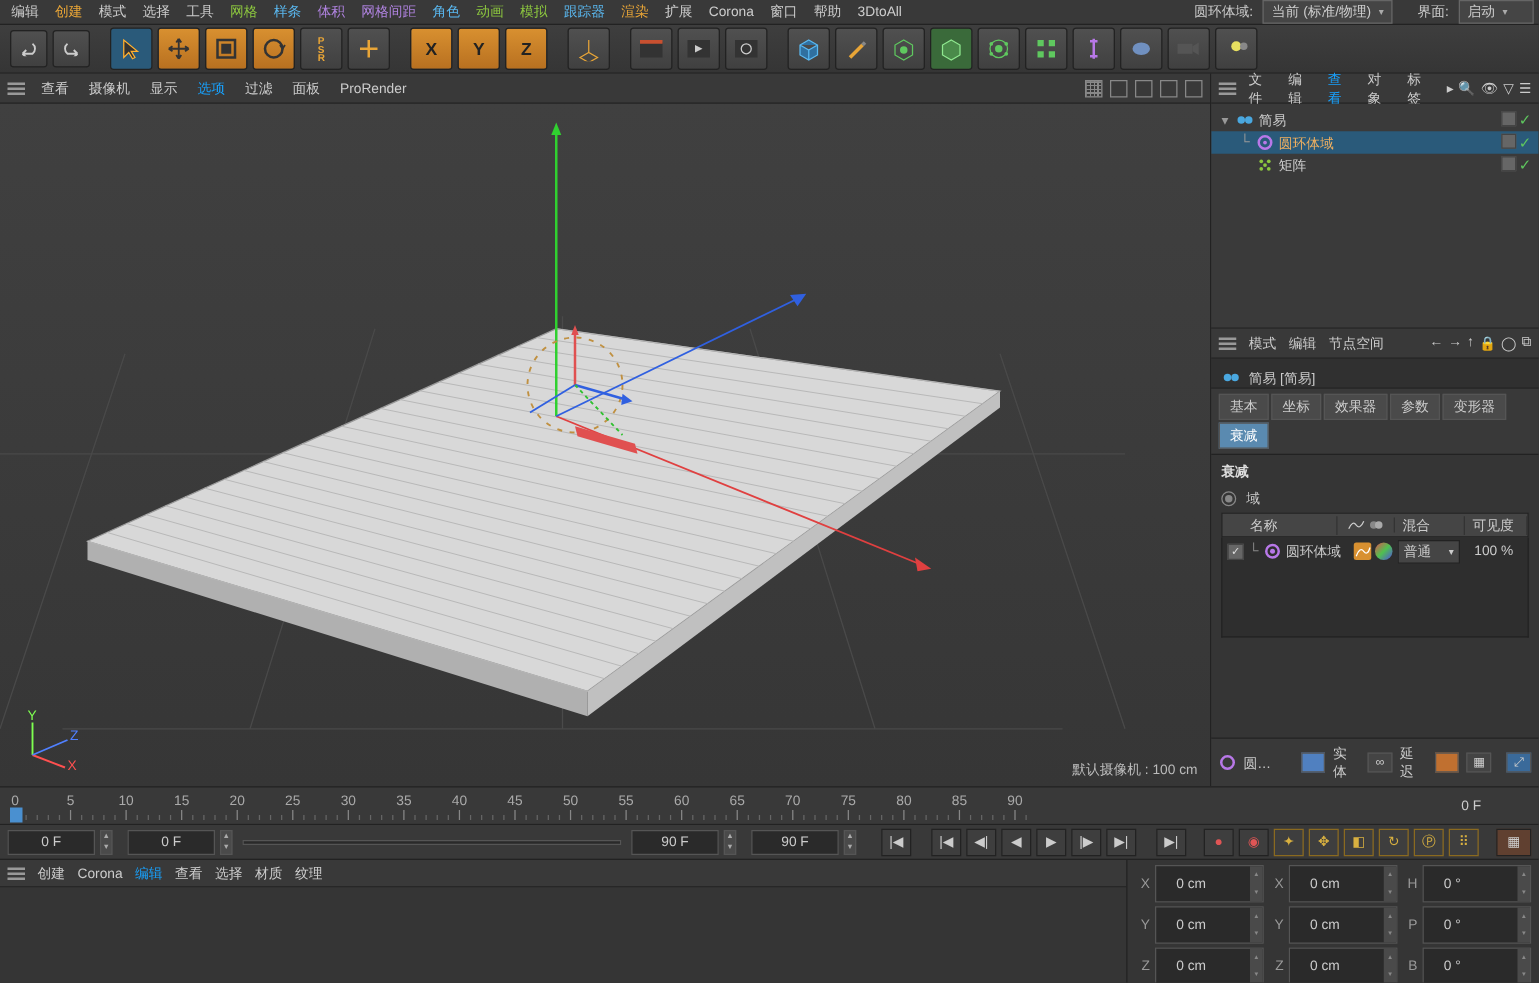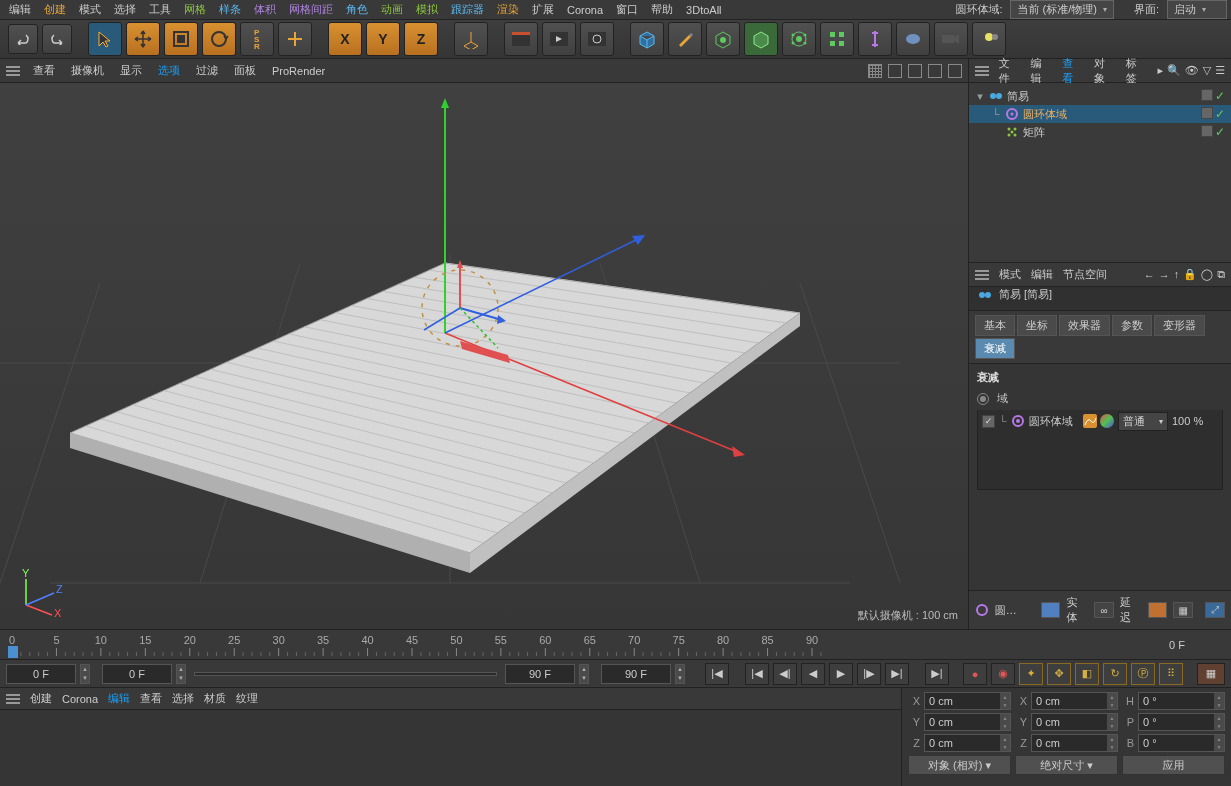--- a/index.html
+++ b/index.html
@@ -39,21 +39,21 @@
 .objtree { flex:0 0 180px; background:#3a3a3a; overflow:auto; padding:4px 0; border-bottom:1px solid #222; }
 .treerow { display:flex; align-items:center; height:18px; padding-left:6px; gap:4px; cursor:pointer; }
 .treerow.sel { background:#2a5a7a; }
 .tglyph { width:10px; display:flex; align-items:center; justify-content:center; color:#999; }
 .ticon { width:14px; height:14px; display:flex; align-items:center; justify-content:center; }
 .treecheck { margin-left:auto; display:flex; gap:2px; padding-right:6px; }
 .sq { width:12px; height:12px; background:#666; border:1px solid #444; }
 .chk { color:#5fc85f; font-size:12px; }
 .attrhead { height:24px; display:flex; align-items:center; padding:0 6px; gap:10px; background:#393939; border-bottom:1px solid #222; }
 .attricons { margin-left:auto; display:flex; gap:4px; }
-.objtitle { height:24px; display:flex; align-items:flex-start; padding:0 8px; gap:6px; background:#303030; border-bottom:1px solid #222; }
+.objtitle { height:24px; display:flex; align-items:flex-end; padding:0 8px; gap:6px; background:#303030; border-bottom:1px solid #222; }
 .tabrow { display:flex; gap:2px; padding:4px 6px; background:#393939; border-bottom:1px solid #222; flex-wrap:wrap; }
 .tab { padding:2px 8px; background:#4a4a4a; border:1px solid #555; cursor:pointer; font-size:11px; }
 .tab.active { background:#5a8ab0; color:#fff; }
 .section { padding:6px 8px; background:#353535; }
 .sectitle { font-weight:bold; margin-bottom:6px; color:#ddd; }
 .fieldrow { display:flex; align-items:center; gap:8px; margin-bottom:4px; }
 .radio { width:12px; height:12px; border:1px solid #888; border-radius:50%; display:flex; align-items:center; justify-content:center; }
 .radio.on::after { content:""; width:6px; height:6px; background:#888; border-radius:50%; }
 .listhead { display:flex; background:#454545; border:1px solid #222; height:20px; align-items:center; font-size:10px; }
 .listhead div { padding:0 6px; border-right:1px solid #333; }
@@ -80,21 +80,21 @@
 .pctl.yel { color:#d8b040; border-color:#8a6a20; }
 .bottomzone { display:flex; height:120px; border-top:1px solid #222; }
 .matpanel { flex:1; background:#353535; display:flex; flex-direction:column; }
 .matbar { height:22px; display:flex; align-items:center; gap:10px; padding:0 6px; border-bottom:1px solid #222; background:#393939; }
 .coordpanel { width:330px; background:#353535; border-left:1px solid #222; display:flex; flex-direction:column; }
 .coordhead { height:22px; display:flex; align-items:center; background:#393939; border-bottom:1px solid #222; }
 .coordhead div { flex:1; text-align:center; padding:2px 0; }
 .coordbody { flex:1; padding:4px 6px; }
 .crow { display:flex; gap:4px; margin-bottom:3px; align-items:center; }
 .clabel { width:12px; text-align:right; color:#999; }
-.cval { flex:1; background:#2a2a2a; border:1px solid #555; height:18px; display:flex; align-items:center; padding-left:4px; position:relative; }
+.cval { flex:1; background:#2a2a2a; border:1px solid #555; height:30px; display:flex; align-items:center; padding-left:16px; position:relative; }
 .cspin { width:10px; position:absolute; right:0; top:0; bottom:0; background:#4a4a4a; display:flex; flex-direction:column; }
 .cspin div { flex:1; font-size:5px; color:#888; display:flex; align-items:center; justify-content:center; }
 .cbtn { flex:1; background:#505050; border:1px solid #333; height:20px; display:flex; align-items:center; justify-content:center; cursor:pointer; gap:4px; }
 </style>
 </head>
 <body>
 
 <div class="topmenu" id="mainmenu">
     <span>编辑</span>
     <span class="m-orange">创建</span>
@@ -470,39 +470,54 @@
         <div class="tab">参数</div>
         <div class="tab">变形器</div>
         <div class="tab active">衰减</div>
       </div>
   <div class="section" style="flex:1">
    <div class="sectitle">衰减</div>
    <div class="fieldrow">
     <div class="radio on"></div>
     <span>域</span>
    </div>
+   <div class="listhead">
+    <div style="width:16px"></div>
+    <div style="flex:1">名称</div>
+    <div style="width:46px;display:flex;gap:2px;align-items:center;justify-content:center">
+            <svg width="14" height="10">
+              <path d="M1 8 Q4 1 7 5 T13 2" stroke="#ccc" fill="none"></path>
+            </svg>
+            <svg width="14" height="12">
+              <circle cx="5" cy="6" r="3" fill="#888"></circle>
+              <circle cx="9" cy="6" r="3" fill="#aaa"></circle>
+            </svg>
+          </div>
+    <div style="width:56px">混合</div>
+    <div style="width:50px">可见度</div>
+   </div>
    <div class="listarea">
     <div class="listrow">
      <div class="cb on"></div>
      <span style="color:#888">└</span>
      <svg width="14" height="14">
               <circle cx="7" cy="7" r="5" stroke="#b878e8" fill="none" stroke-width="2"></circle>
               <circle cx="7" cy="7" r="2" fill="#b878e8"></circle>
             </svg>
      <span style="flex:1">圆环体域</span>
      <div class="microicons">
               <div class="mic" style="background:#d89030"><svg width="14" height="14">
                   <path d="M2 11 Q5 3 8 7 T13 4" stroke="#fff" fill="none"></path>
                 </svg></div>
               <div class="mic" style="background:linear-gradient(135deg,#e05050,#50c050,#5050e0);border-radius:50%"></div>
             </div>
      <div class="smalldrop">
               <span>普通</span>
             </div>
-     <span style="width:46px;text-align:left">100 %</span>
+     <span style="width:46px;text-align:center">100 %</span>
     </div>
    </div>
   </div>
   <div class="bottombtns">
    <svg width="14" height="14">
           <circle cx="7" cy="7" r="5" stroke="#b878e8" fill="none" stroke-width="2"></circle>
         </svg>
    <span>圆…</span>
    <div style="width:12px"></div>
    <div class="bicon" style="background:#5080c0"></div>

